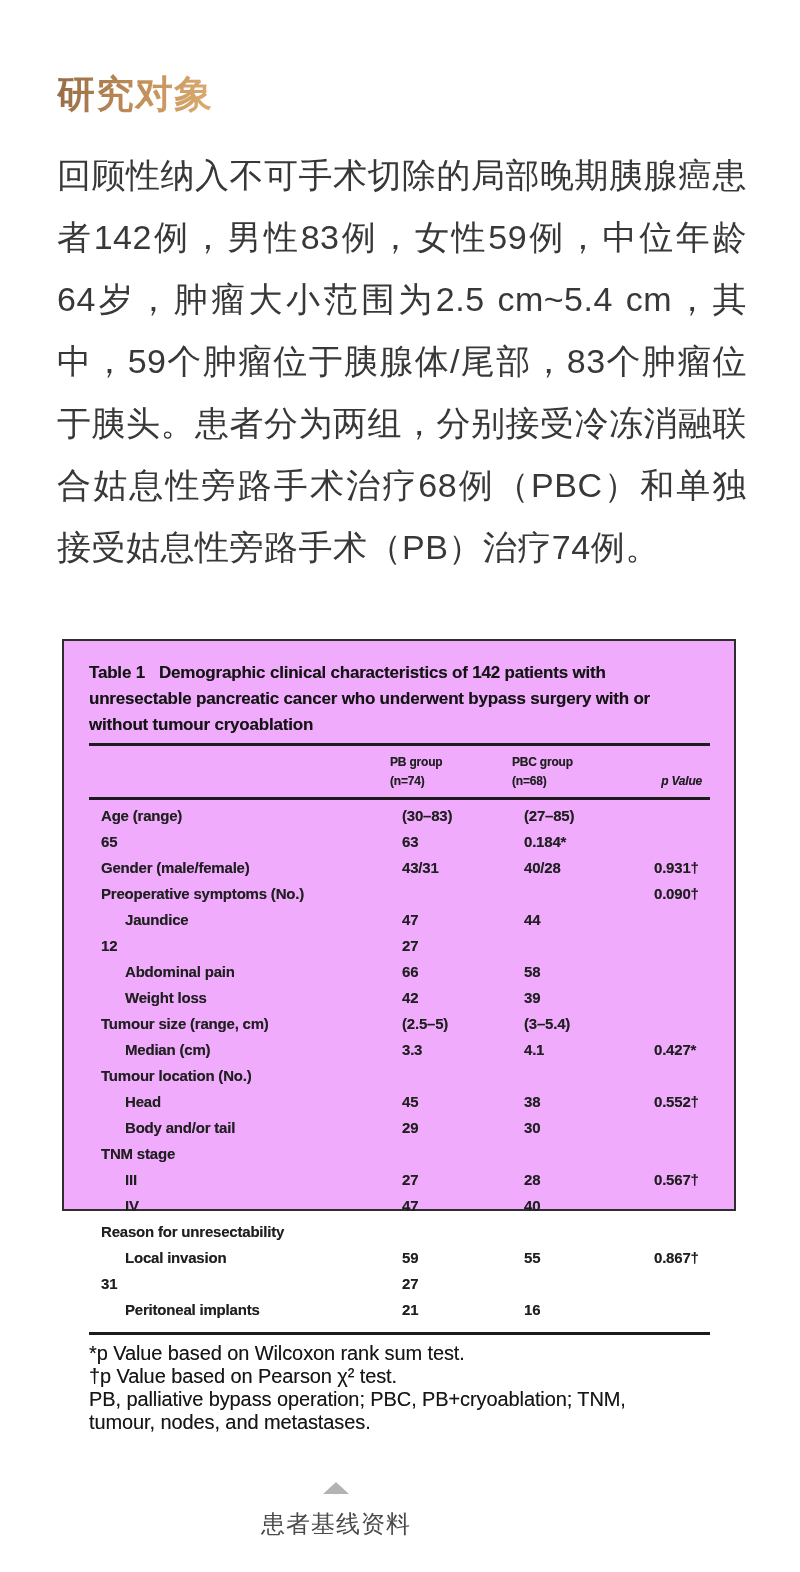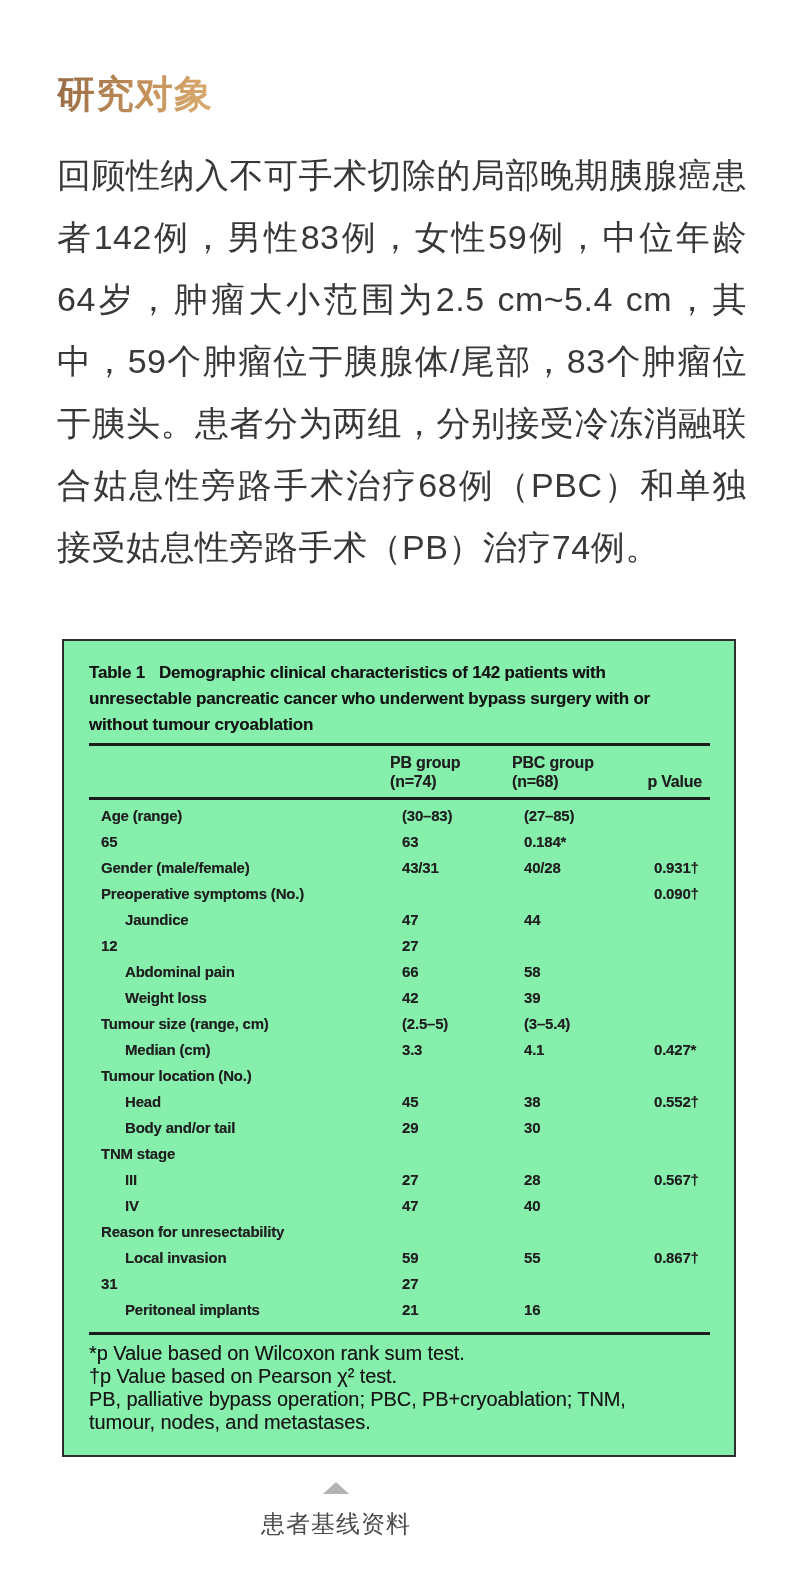--- a/index.html
+++ b/index.html
@@ -14,31 +14,31 @@
     .heading{background:linear-gradient(100deg,#9a6f47 5%,#c3905a 55%,#d9aa6e 95%);
              -webkit-background-clip:text;background-clip:text;color:transparent;}
   }
 
   
   .para{position:absolute;left:57px;top:144px;width:690px;margin:0;
         font-size:34px;line-height:62px;color:#383838;letter-spacing:.5px;
         text-align:justify;text-justify:inter-ideograph;}
 
   
-  .table-box{position:absolute;left:62px;top:639px;width:674px;height:818px;
-             box-sizing:border-box;border:2px solid #2e2e2e;background:#86efac;
+  .table-box{position:absolute;left:62px;top:639px;width:674px;height:572px;
+             box-sizing:border-box;border:2px solid #2e2e2e;background:#f0abfc;
              padding:19px 24px 0 25px;color:#1f1f1f;
              letter-spacing:-0.2px;text-shadow:0 0 .6px rgba(40,40,40,.55);}
   .caption{font-size:17px;line-height:26px;font-weight:700;color:#141414;}
   .cap-label{margin-right:14px;}
   .rule{height:3px;background:#1c1c1c;}
   .rule.r1{margin-top:5px;}
   .grid{display:grid;grid-template-columns:301px 122px 130px 1fr;}
-  .thead{padding:7px 0 6px 0;font-weight:700;font-size:16px;line-height:19px;}
-  .thead .pcol{display:flex;align-items:flex-end;justify-content:flex-end;padding-right:8px;}
+  .thead{padding:7px 0 6px 0;font-weight:700;font-size:12px;line-height:19px;}
+  .thead .pcol{display:flex;align-items:flex-end;justify-content:flex-end;padding-right:8px;font-style:italic;}
   .tbody{padding-top:3px;padding-bottom:4px;}
   .trow{height:26px;line-height:26px;font-size:15px;font-weight:700;margin-left:12px;}
   .trow .rlabel{white-space:nowrap;}
   .trow.indent .rlabel{padding-left:24px;}
   .trow .v3{text-align:left;padding-right:8px;}
   .rule.r3{margin-top:5px;}
   .footnotes{margin-top:7px;font-size:20px;line-height:23px;font-weight:400;
              letter-spacing:-0.1px;color:#161616;max-width:600px;}
 
   

